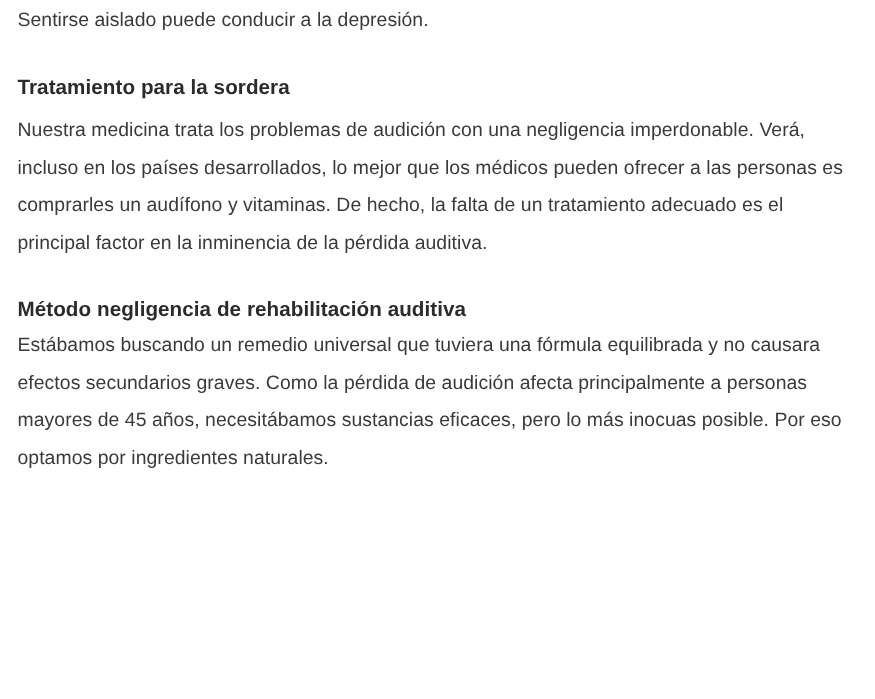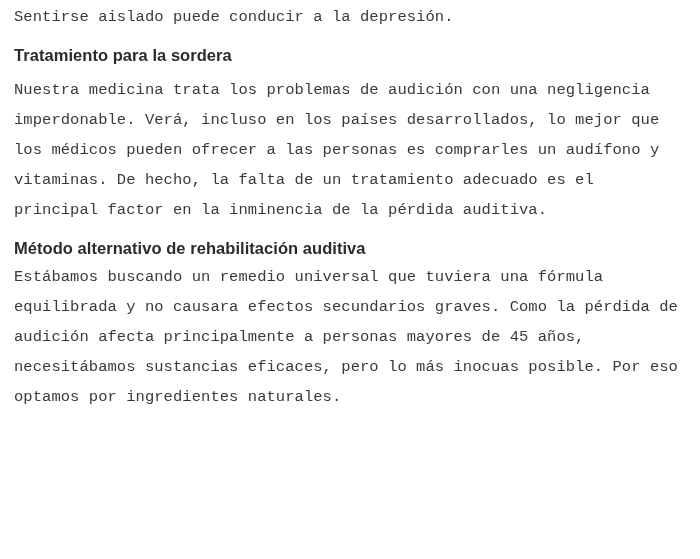--- a/index.html
+++ b/index.html
@@ -19,54 +19,53 @@
     box-sizing: border-box;
     width: 700px;
   }
   .para {
     font-size: 15.5px;
     line-height: 30px;
     color: #3a3a3a;
     margin: 0;
     padding: 0;
     letter-spacing: 0.05px;
-    font-family: Liberation Mono, monospace;
   }
   .para + .para {
     margin-top: 20px;
   }
   .heading {
     font-size: 16.5px;
     font-weight: bold;
     line-height: 28px;
     color: #2b2b2b;
     margin: 0;
     padding: 0;
     letter-spacing: 0.05px;
   }
   .block-gap-top-lg {
-    margin-top: 9px;
+    margin-top: 24px;
   }
   .block-gap-top-md {
     margin-top: 6px;
   }
   .first-line {
     margin-top: 2px;
   }
 </style>
 </head>
 <body>
 
 <div class="article">
 
   <p class="para first-line">Sentirse aislado puede conducir a la depresión.</p>
 
   <h2 class="heading block-gap-top-lg">Tratamiento para la sordera</h2>
 
   <p class="para block-gap-top-md">Nuestra medicina trata los problemas de audición con una negligencia imperdonable. Verá, incluso en los países desarrollados, lo mejor que los médicos pueden ofrecer a las personas es comprarles un audífono y vitaminas. De hecho, la falta de un tratamiento adecuado es el principal factor en la inminencia de la pérdida auditiva.</p>
 
 
-  <h2 class="heading block-gap-top-lg">Método alternativo de rehabilitación auditiva</h2>
+  <h2 class="heading block-gap-top-lg">Método negligencia de rehabilitación auditiva</h2>
 
 
   <p class="para">Estábamos buscando un remedio universal que tuviera una fórmula equilibrada y no causara efectos secundarios graves. Como la pérdida de audición afecta principalmente a personas mayores de 45 años, necesitábamos sustancias eficaces, pero lo más inocuas posible. Por eso optamos por ingredientes naturales.</p>
 
 </div>
 
 </body></html>

